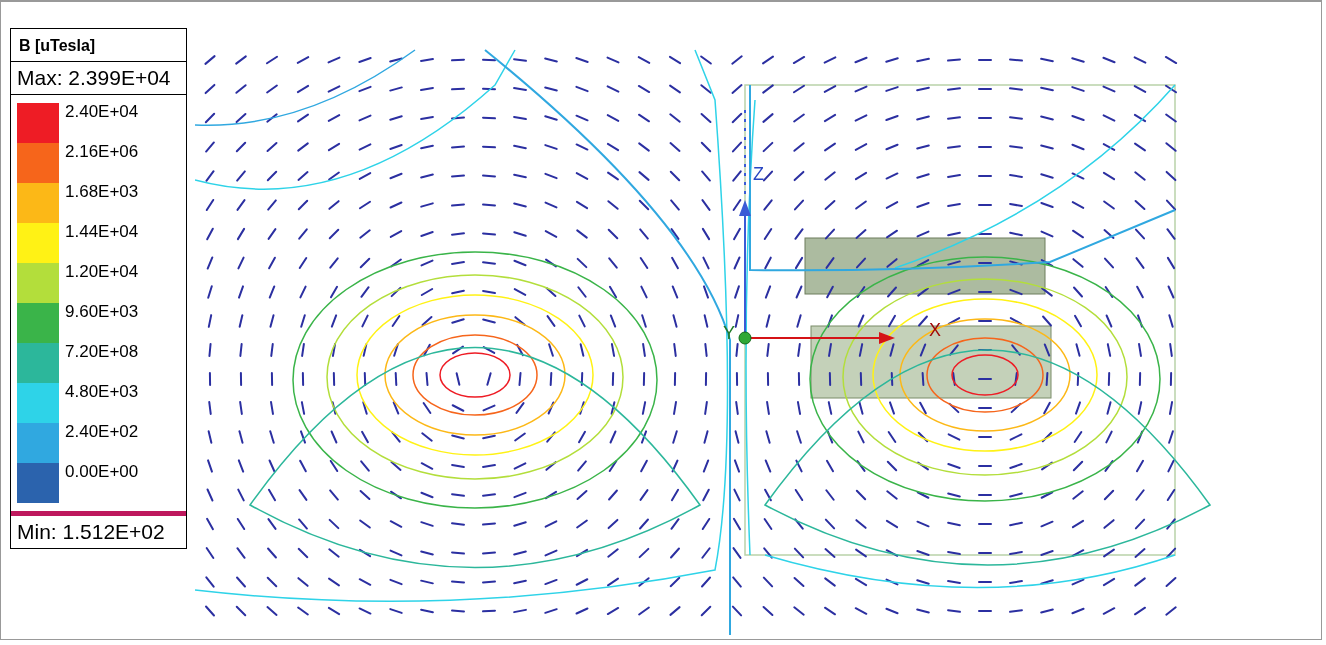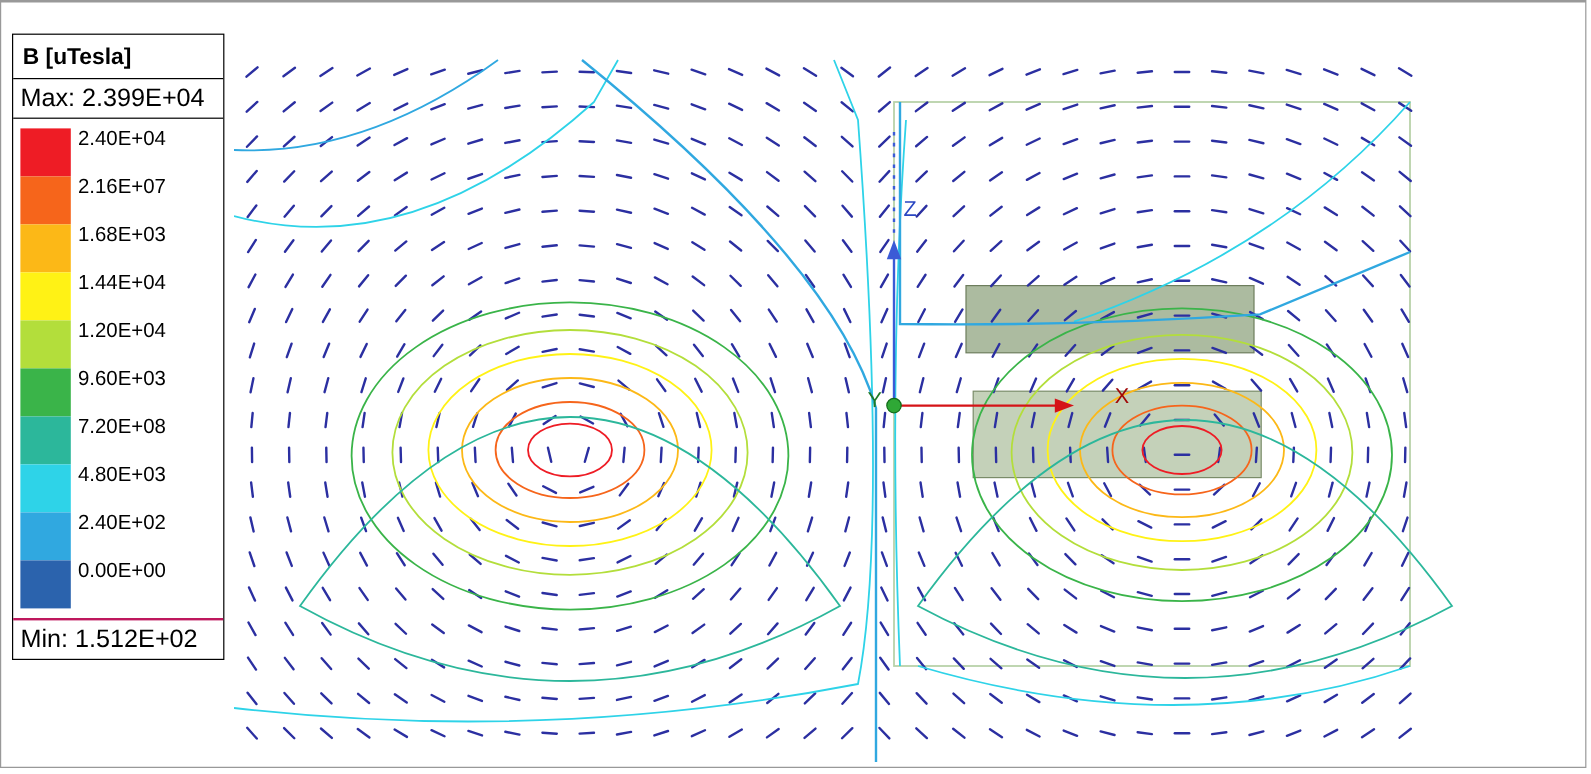--- a/index.html
+++ b/index.html
@@ -1,20 +1,20 @@
 <!DOCTYPE html>
 <html><head>
 <meta charset="utf-8">
 <style>
   html,body{margin:0;padding:0;width:1326px;height:645px;background:#fff;font-family:Arial,Helvetica,sans-serif;font-size:16px;color:#000;overflow:hidden}
   .frame{position:absolute;left:0;top:0;width:1322px;height:640px;border:1px solid #999;border-top:2px solid #999;box-sizing:border-box}
   .legend{position:absolute;left:10px;top:28px;width:175px;border:1px solid #000;background:#fff}
-  .legend .title{font-weight:bold;font-size:19px;padding:8px 8px 6px 8px;border-bottom:1px solid #000}
+  .legend .title{font-weight:bold;font-size:16px;padding:8px 8px 6px 8px;border-bottom:1px solid #000}
   .legend .max,.legend .min{font-size:21px;padding:4px 6px;border-bottom:1px solid #000}
-  .legend .min{border-bottom:none;border-top:2px solid #be185d}
+  .legend .min{border-bottom:none;border-top:5px solid #be185d}
   .legend .scale{display:flex;padding:8px 6px 8px 6px}
   .legend .bar{width:42px;display:flex;flex-direction:column;margin-right:6px}
   .legend .bar div{flex:1}
   .legend .labels{flex:1;display:flex;flex-direction:column;justify-content:flex-end;font-size:17px;line-height:1}
   .legend .labels span{height:40px;display:flex;align-items:flex-start}
   .plot{position:absolute;left:195px;top:10px;width:1120px;height:625px}
   .axis-label{position:absolute;font-family:'Segoe UI',Arial,sans-serif;font-size:18px}
 </style>
 </head>
 <body>
@@ -32,21 +32,21 @@
         <div style="background: rgb(255, 242, 21);"></div>
         <div style="background: rgb(179, 222, 59);"></div>
         <div style="background: rgb(58, 180, 73);"></div>
         <div style="background: rgb(44, 183, 155);"></div>
         <div style="background: rgb(46, 211, 232);"></div>
         <div style="background: rgb(48, 168, 224);"></div>
         <div style="background: rgb(43, 99, 173);"></div>
       </div>
     <div class="labels" id="legend-labels">
         <span>2.40E+04</span>
-        <span>2.16E+07</span>
+        <span>2.16E+06</span>
         <span>1.68E+03</span>
         <span>1.44E+04</span>
         <span>1.20E+04</span>
         <span>9.60E+03</span>
         <span>7.20E+08</span>
         <span>4.80E+03</span>
         <span>2.40E+02</span>
         <span>0.00E+00</span>
       </div>
   </div>

